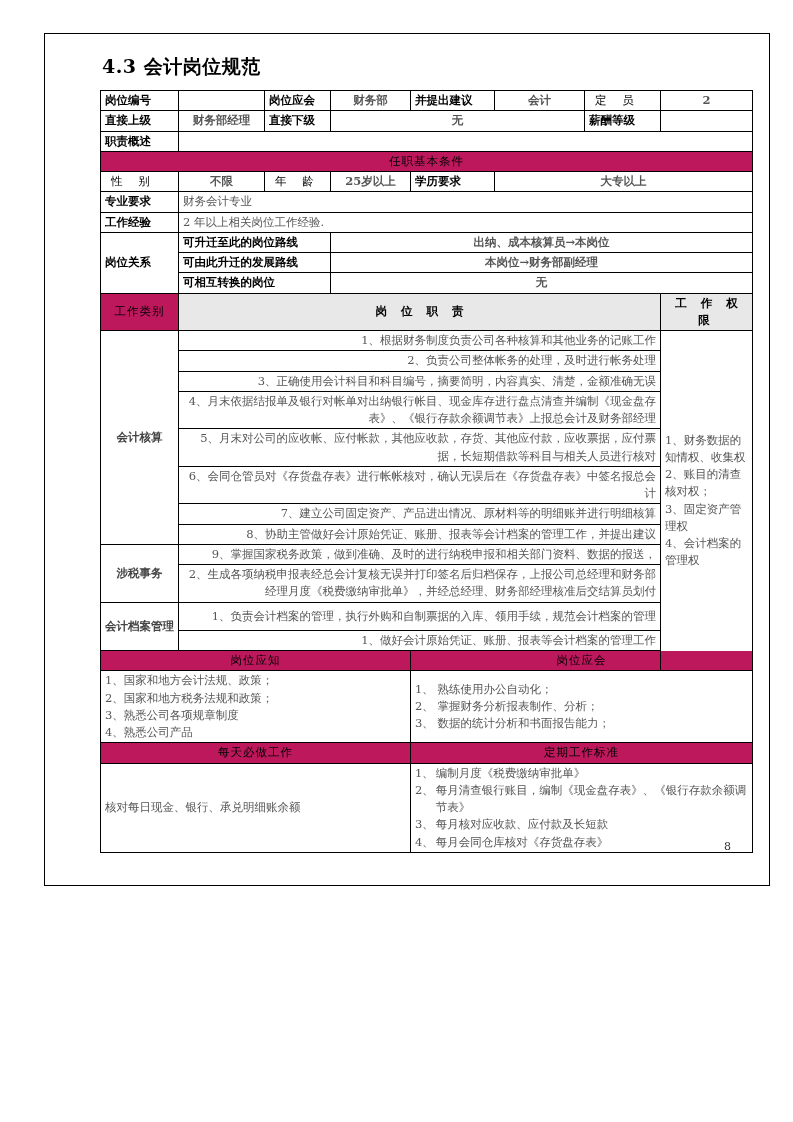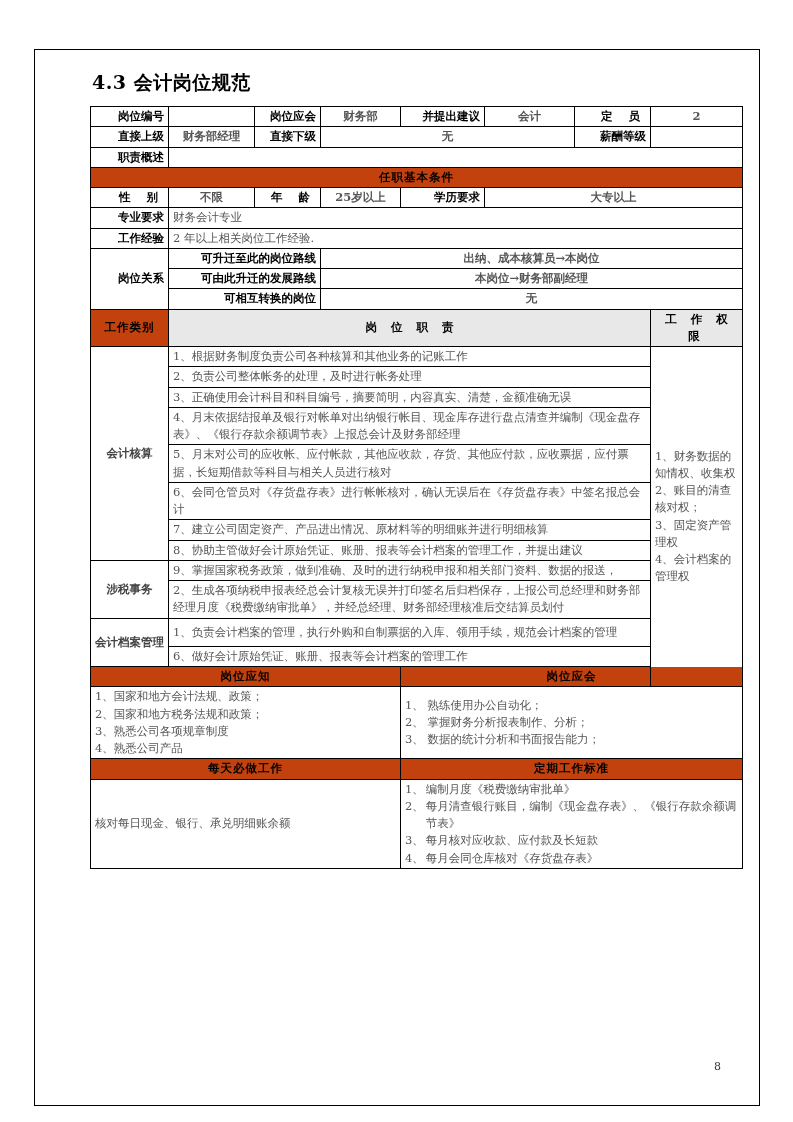--- a/index.html
+++ b/index.html
@@ -10,27 +10,26 @@
   body {
     width: 793px;
     height: 1122px;
     font-family: "DejaVu Sans", "Liberation Sans", sans-serif;
     color: #000000;
     position: relative;
     overflow: hidden;
   }
   .page-frame {
     position: absolute;
-    left: 34px;
+    left: 44px;
     top: 33px;
     width: 726px;
-    height: 1057px;
+    height: 853px;
     border: 1.5px solid #000;
     box-sizing: border-box;
-    margin-top: 16px;
   }
   .page-inner {
     position: absolute;
     left: 55px;
     top: 20px;
     width: 660px;
   }
   .doc-title {
     font-size: 19px;
     font-weight: bold;
@@ -49,46 +48,46 @@
     border: 1px solid #000;
     padding: 1px 4px;
     font-size: 11.5px;
     line-height: 1.5;
     vertical-align: middle;
     font-family: "DejaVu Serif", "Liberation Serif", serif;
     word-break: break-all;
   }
   .lbl {
     font-weight: bold;
-    text-align: right;
+    text-align: left;
     font-size: 11.8px;
     letter-spacing: 0px;
     font-family: "DejaVu Sans", "Liberation Sans", sans-serif;
   }
   .lbl-sp {
-    font-weight: bold;
-    text-align: right;
+    font-weight: normal;
+    text-align: left;
     font-size: 11.8px;
     letter-spacing: 6px;
     text-indent: 6px;
     font-family: "DejaVu Sans", "Liberation Sans", sans-serif;
   }
   .val {
     text-align: center;
     color: #555;
     font-weight: bold;
   }
   .val-l {
     text-align: left;
     color: #555;
     padding-left: 6px;
   }
   .sec {
-    background: #c2410c;
-    font-weight: bold;
+    background: #be185d;
+    font-weight: normal;
     text-align: center;
     font-size: 12.3px;
     letter-spacing: 1px;
     padding: 2px 4px;
     font-family: "DejaVu Sans", "Liberation Sans", sans-serif;
   }
   .sec-wide {
     background: #e8e8e8;
     font-weight: bold;
     text-align: center;
@@ -100,21 +99,21 @@
   }
   .cat {
     text-align: center;
     font-size: 11.5px;
     color: #444;
     vertical-align: middle;
     padding: 2px;
     font-weight: bold;
   }
   .duty {
-    text-align: left;
+    text-align: right;
     color: #555;
     padding: 2px 6px;
     line-height: 1.62;
     font-size: 11.3px;
   }
   .auth {
     text-align: left;
     color: #555;
     vertical-align: middle;
     padding: 3px 5px;
@@ -287,21 +286,21 @@
       </tr>
       <tr>
         <td class="duty" colspan="6">2、生成各项纳税申报表经总会计复核无误并打印签名后归档保存，上报公司总经理和财务部经理月度《税费缴纳审批单》，并经总经理、财务部经理核准后交结算员划付</td>
       </tr>
 
       <tr>
         <td class="cat" rowspan="2">会计档案管理</td>
         <td class="duty" colspan="6" style="line-height:2.2;">1、负责会计档案的管理，执行外购和自制票据的入库、领用手续，规范会计档案的管理</td>
       </tr>
       <tr>
-        <td class="duty" colspan="6">6、做好会计原始凭证、账册、报表等会计档案的管理工作</td>
+        <td class="duty" colspan="6">1、做好会计原始凭证、账册、报表等会计档案的管理工作</td>
       </tr>
 
       <tr>
         <td class="sec" colspan="4">岗位应知</td>
         <td class="sec" colspan="4">岗位应会</td>
       </tr>
       <tr>
         <td class="listcell" colspan="4" style="vertical-align:top;">
           <p>1、国家和地方会计法规、政策；</p>
           <p>2、国家和地方税务法规和政策；</p>

